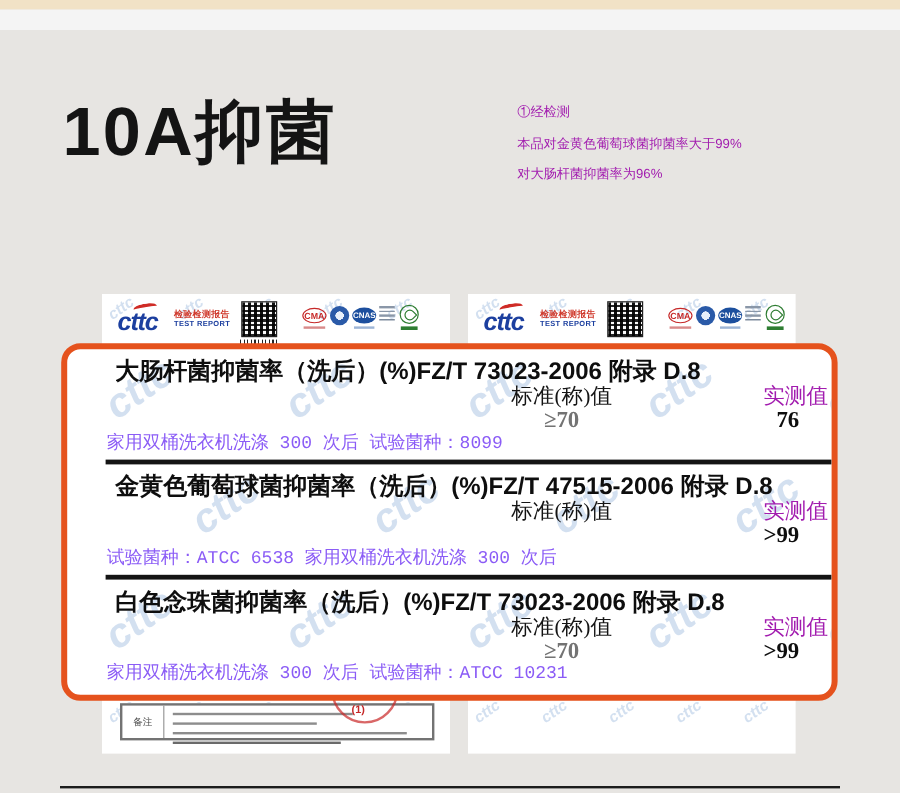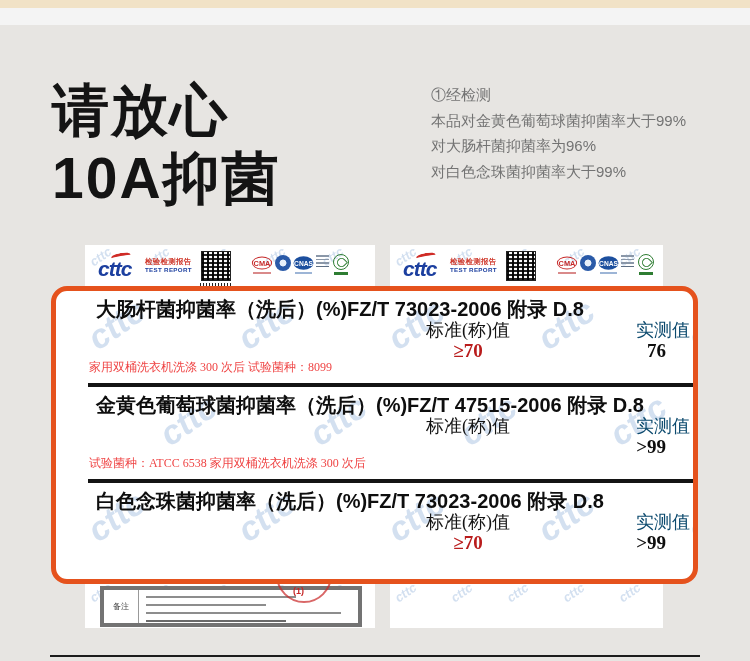--- a/index.html
+++ b/index.html
@@ -9,21 +9,21 @@
     background:#e7e5e2; font-family:"Liberation Sans", sans-serif;
   }
   .strip-beige { position:absolute; left:0; top:0; width:750px; height:8px; background:#f1e2c6; }
   .strip-light { position:absolute; left:0; top:8px; width:750px; height:17px; background:#f4f4f4; }
 
   
   .headline { position:absolute; left:52px; top:76px; font-size:57px; line-height:68px;
     font-weight:bold; color:#141414; letter-spacing:2px; }
 
   
-  .claims { position:absolute; left:431px; top:82px; font-size:15px; line-height:25.5px; color:#737373; }
+  .claims { position:absolute; left:431px; top:82px; font-size:11px; line-height:25.5px; color:#a21caf; }
 
   
   .report { position:absolute; top:245px; height:383px; background:#ffffff; }
   .report-left  { left:85px;  width:290px; }
   .report-right { left:390px; width:273px; }
 
   .logo-cttc { position:absolute; left:13px; top:12px; font-size:21px; font-weight:bold;
     font-style:italic; color:#1c3f9f; letter-spacing:-1px; font-family:"Liberation Sans",sans-serif; }
   .logo-accent { position:absolute; left:26px; top:8px; width:20px; height:7px;
     border-top:3px solid #cf2b26; border-radius:50% 50% 0 0; transform:rotate(-10deg); }
@@ -51,22 +51,22 @@
   .acc-lines { position:absolute; left:231px; top:10px; width:13px; }
   .acc-lines i { display:block; height:1.5px; margin-bottom:2px; background:#8a97a8; }
   .acc-lines i:nth-child(4){ background:#5e6f85; }
   .badge-green { left:248px; top:9px; width:16px; height:16px; border:1.5px solid #2e7d32;
     border-radius:50%; }
   .badge-green::after { content:""; width:7px; height:7px; border:1.5px solid #2e7d32;
     border-radius:50% 0 50% 50%; transform:rotate(45deg); }
   .badge-green-sub { position:absolute; left:249px; top:27px; width:14px; height:3px; background:#2e7d32; }
 
   
-  .remark-table { position:absolute; left:15px; top:341px; width:262px; height:41px;
-    border:4px solid #737373; background:#fff; z-index:2; }
+  .remark-table { position:absolute; left:15px; top:341px; width:262px; height:31px;
+    border:2px solid #737373; background:#fff; z-index:2; }
   .remark-cell { position:absolute; left:0; top:0; width:35px; height:100%;
     border-right:1px solid #999; display:flex; align-items:center; justify-content:center;
     font-size:8px; color:#444; }
   .remark-lines { position:absolute; left:42px; top:6px; width:210px; }
   .remark-lines i { display:block; height:2px; margin-bottom:6px; background:#8d8d8d; }
   .remark-lines i:nth-child(1){ width:150px; } .remark-lines i:nth-child(2){ width:120px; }
   .remark-lines i:nth-child(3){ width:195px; } .remark-lines i:nth-child(4){ width:140px; background:#6a6a6a; }
   .stamp { position:absolute; left:191px; top:302px; width:56px; height:56px;
     border:2.5px solid rgba(201,38,38,.7); border-radius:50%; z-index:3; }
   .stamp-number { position:absolute; left:208px; top:341px; font-size:9px; font-weight:bold;
@@ -77,52 +77,50 @@
     background:#fff; border:5px solid #e5521d; border-radius:16px; z-index:10; overflow:hidden; }
   .sections { position:relative; width:100%; height:100%;padding-left:32px; }
   .section { position:relative; height:92px; }
   .section.last { height:112px; }
   .divider { height:4px; background:#141414; }
   .sec-title { position:absolute; left:8px; top:5px; font-size:20px; font-weight:bold; color:#0e0e0e;
     letter-spacing:0; white-space:nowrap; }
   .sec-std-label { position:absolute; left:280px; top:27px; width:200px; text-align:center;
     font-family:"Liberation Serif", serif; font-size:18px; color:#141414; }
   .sec-std-value { position:absolute; left:280px; top:49px; width:200px; text-align:center;
-    font-family:"Liberation Serif", serif; font-size:19px; font-weight:bold; color:#b91c1c; }
+    font-family:"Liberation Serif", serif; font-size:19px; font-weight:bold; color:#737373; }
   .sec-meas-label { position:absolute; right:3px; top:27px; width:150px; text-align:right;
-    font-family:Liberation Serif, serif; font-size:18px; color:#0c4a6e; }
+    font-family:Liberation Serif, serif; font-size:18px; color:#a21caf; }
   .sec-meas-value { position:absolute; right:27px; top:49px; width:140px; text-align:right;
     font-family:"Liberation Serif", serif; font-size:19px; font-weight:bold; color:#0e0e0e; }
-  .sec-note { position:absolute; left:1px; top:68px; font-family:Liberation Serif, serif;
-    font-size:12px; color:#ef4444; white-space:nowrap; }
+  .sec-note { position:absolute; left:1px; top:68px; font-family:Liberation Mono, monospace;
+    font-size:15px; color:#8b5cf6; white-space:nowrap; }
 
   
   .wm-layer { position:absolute; inset:0; overflow:hidden; pointer-events:none; }
   .wm { position:absolute; font-weight:bold; font-style:italic; white-space:nowrap;
     color:rgba(110,152,205,.30); transform:rotate(-35deg); font-family:"Liberation Sans",sans-serif; }
 
   .bottom-rule { position:absolute; left:50px; top:655px; width:650px; height:2px; background:#1c1c1c; }
 </style>
 </head>
 <body>
 
 <div class="canvas">
   <div class="strip-beige"></div>
   <div class="strip-light"></div>
 
   <div class="headline">
-    <div>请放心</div>
     <div>10A抑菌</div>
   </div>
 
   <div class="claims">
     <div>①经检测</div>
     <div>本品对金黄色葡萄球菌抑菌率大于99%</div>
     <div>对大肠杆菌抑菌率为96%</div>
-    <div>对白色念珠菌抑菌率大于99%</div>
   </div>
 
   <div class="report report-left">
     <div class="wm-layer">
         <span class="wm" style="left: 4px; top: 4px; font-size: 13px;">cttc</span>
         <span class="wm" style="left: 62px; top: 4px; font-size: 13px;">cttc</span>
         <span class="wm" style="left: 120px; top: 4px; font-size: 13px;">cttc</span>
         <span class="wm" style="left: 178px; top: 4px; font-size: 13px;">cttc</span>
         <span class="wm" style="left: 236px; top: 4px; font-size: 13px;">cttc</span>
         <span class="wm" style="left: 32px; top: 60px; font-size: 13px;">cttc</span>
@@ -287,19 +285,20 @@
         <div class="sec-note">试验菌种：ATCC 6538  家用双桶洗衣机洗涤 300 次后</div>
       </div>
       <div class="divider"></div>
 
       <div class="section last">
         <div class="sec-title">白色念珠菌抑菌率（洗后）(%)FZ/T 73023-2006  附录 D.8</div>
         <div class="sec-std-label">标准(称)值</div>
         <div class="sec-std-value">≥70</div>
         <div class="sec-meas-label">实测值</div>
         <div class="sec-meas-value">&gt;99</div>
+        <div class="sec-note">家用双桶洗衣机洗涤 300 次后  试验菌种：ATCC 10231</div>
       </div>
 
     </div>
   </div>
 
   <div class="bottom-rule"></div>
 </div>
 
 </body></html>

